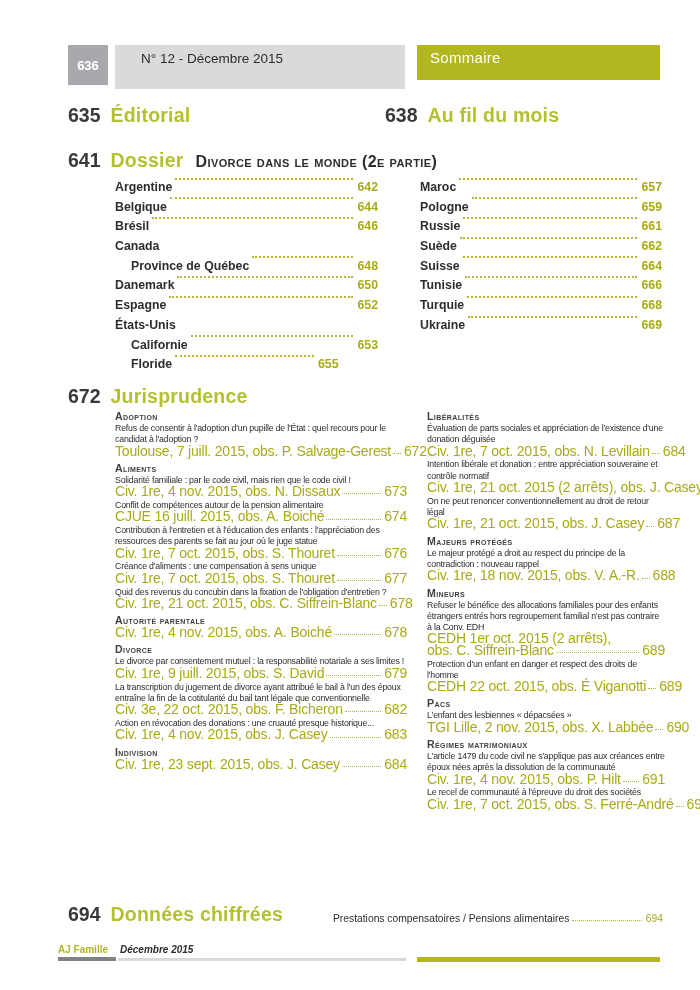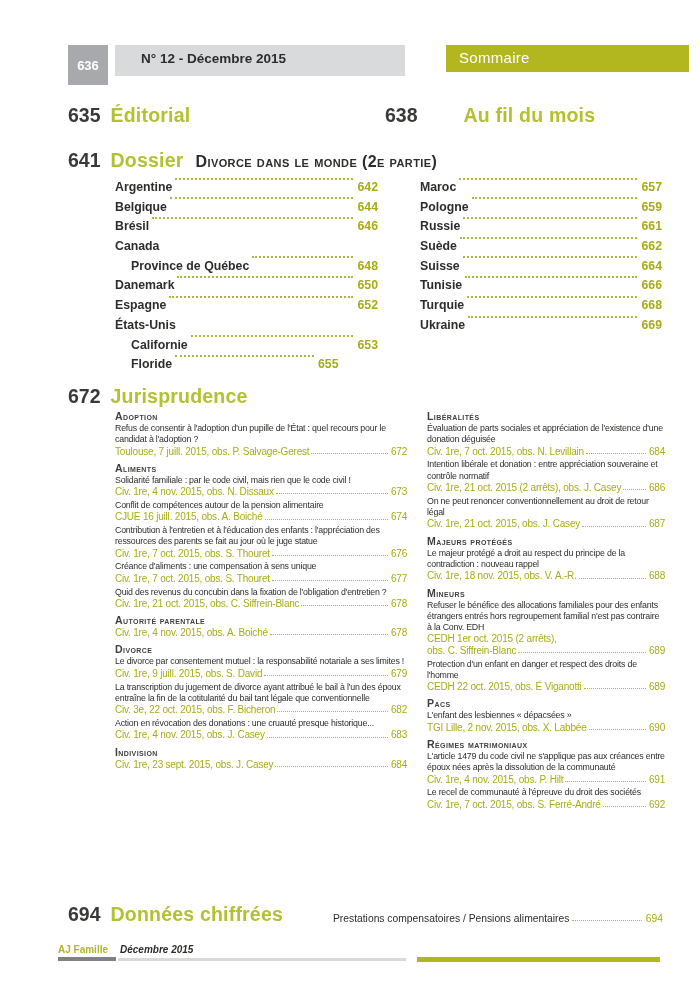--- a/index.html
+++ b/index.html
@@ -13,32 +13,32 @@
     --num:#3a3938;
   }
   *{margin:0;padding:0;box-sizing:border-box;}
   html,body{background:#ffffff;}
   body{font-family:"Liberation Sans", sans-serif;}
   #page{position:relative;width:700px;height:990px;background:#fff;overflow:hidden;}
 
   
   .pnum-box{position:absolute;left:68px;top:45px;width:40px;height:40px;background:var(--box-gray);
     color:#fff;font-size:13px;font-weight:bold;display:flex;align-items:center;justify-content:center;}
-  .issue-bar{position:absolute;left:115px;top:45px;width:290px;height:31px;background:var(--bar-gray);
-    color:var(--dark);font-weight:bold;font-size:13.5px;line-height:27px;padding-left:26px;}
-  .sommaire-bar{position:absolute;left:417px;top:45px;width:243px;height:27px;background:var(--accent);
-    color:#fff;font-size:15px;line-height:26px;padding-left:13px;letter-spacing:.3px;margin-left:29px;}
+  .issue-bar{position:absolute;left:115px;top:45px;width:290px;height:44px;background:var(--bar-gray);
+    color:var(--dark);font-weight:normal;font-size:13.5px;line-height:27px;padding-left:26px;}
+  .sommaire-bar{position:absolute;left:417px;top:45px;width:243px;height:35px;background:var(--accent);
+    color:#fff;font-size:15px;line-height:26px;padding-left:13px;letter-spacing:.3px;}
 
   
   .sec-head{position:absolute;display:flex;align-items:baseline;font-weight:bold;font-size:19.5px;margin-top:12px;}
   .sec-head .num{color:var(--num);margin-right:10px;}
   .sec-head .ttl{color:var(--heading);letter-spacing:.2px;}
   .sec-head .subttl{color:var(--dark);font-variant:small-caps;font-size:16px;margin-left:12px;letter-spacing:.4px;font-weight:bold;}
   #head-editorial{left:68px;top:92px;}
-  #head-aufil{left:385px;top:92px;gap:36px;}
+  #head-aufil{left:385px;top:92px;}
   #head-dossier{left:68px;top:137px;}
   #head-juris{left:68px;top:373px;}
   #head-donnees{left:68px;top:891px;}
 
   
   #dossier-cols{position:absolute;left:115px;top:166px;width:547px;display:flex;}
   .dossier-col{width:263px;}
   .dossier-col + .dossier-col{width:242px;margin-left:42px;}
   .toc-row{display:flex;align-items:baseline;height:19.7px;font-size:12.3px;}
   .toc-row.indent{padding-left:16px;}
@@ -49,21 +49,21 @@
 
   
   #juris-cols{position:absolute;left:115px;top:410px;width:550px;display:flex;}
   .juris-col{width:292px;}
   .juris-col + .juris-col{width:238px;margin-left:20px;}
   .cat-header{font-variant:small-caps;font-weight:bold;font-size:10.6px;color:#403f3d;
     letter-spacing:.4px;margin:5px 0 1px;}
   .juris-col > .cat-header:first-child{margin-top:0;}
   .entry{margin-bottom:2.5px;}
   .entry-title{font-size:8.8px;line-height:11.3px;letter-spacing:-0.2px;color:var(--dark);}
-  .cit-line{display:flex;align-items:baseline;font-size:10px;line-height:11.3px;letter-spacing:-0.2px;color:var(--citation);}
+  .cit-line{display:flex;align-items:baseline;font-size:14px;line-height:11.3px;letter-spacing:-0.2px;color:var(--citation);}
   .cit-text{white-space:nowrap;}
   .cit-line .dots{margin:0 2px 3px 2px;border-bottom-width:1.5px;}
   .cit-page{color:var(--citation);margin-left:1px;}
 
   
   #donnees-toc{position:absolute;left:333px;top:899px;width:330px;display:flex;align-items:baseline;
     font-size:10.3px;color:var(--dark);}
   #donnees-toc .dots{margin-bottom:3px;border-bottom-width:1.5px;}
   #donnees-toc .toc-page{font-weight:normal;}
 

